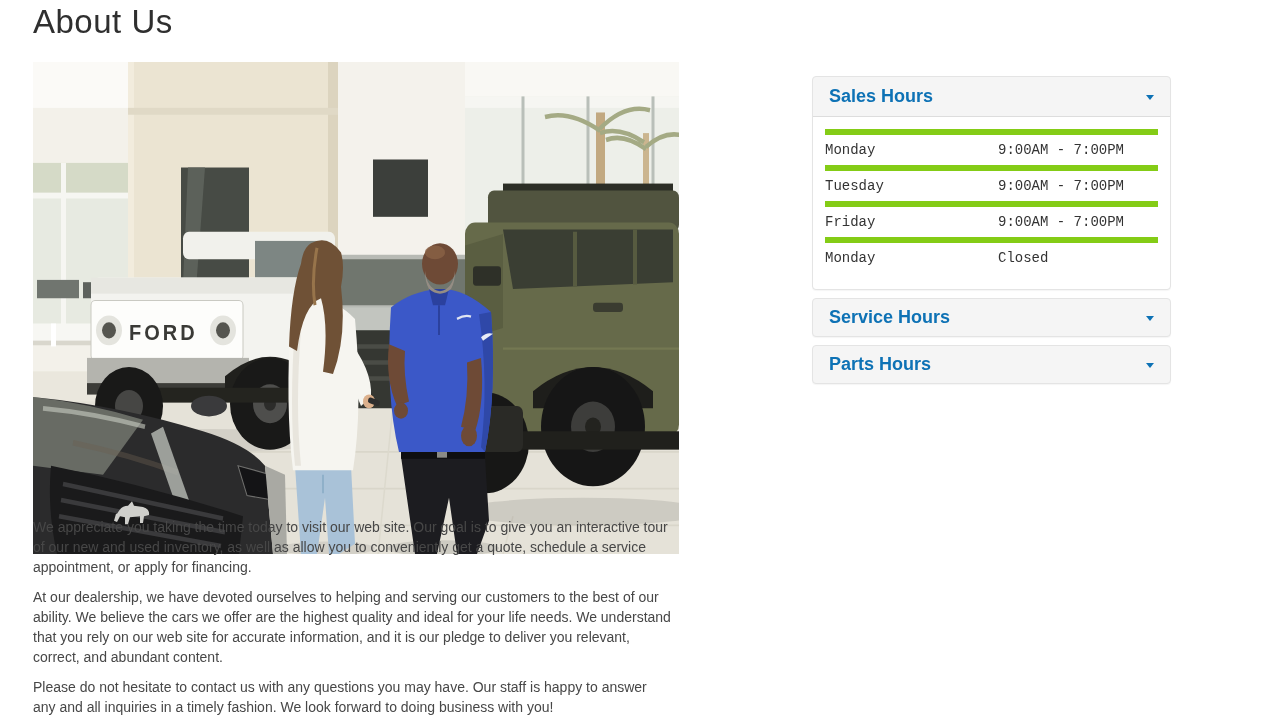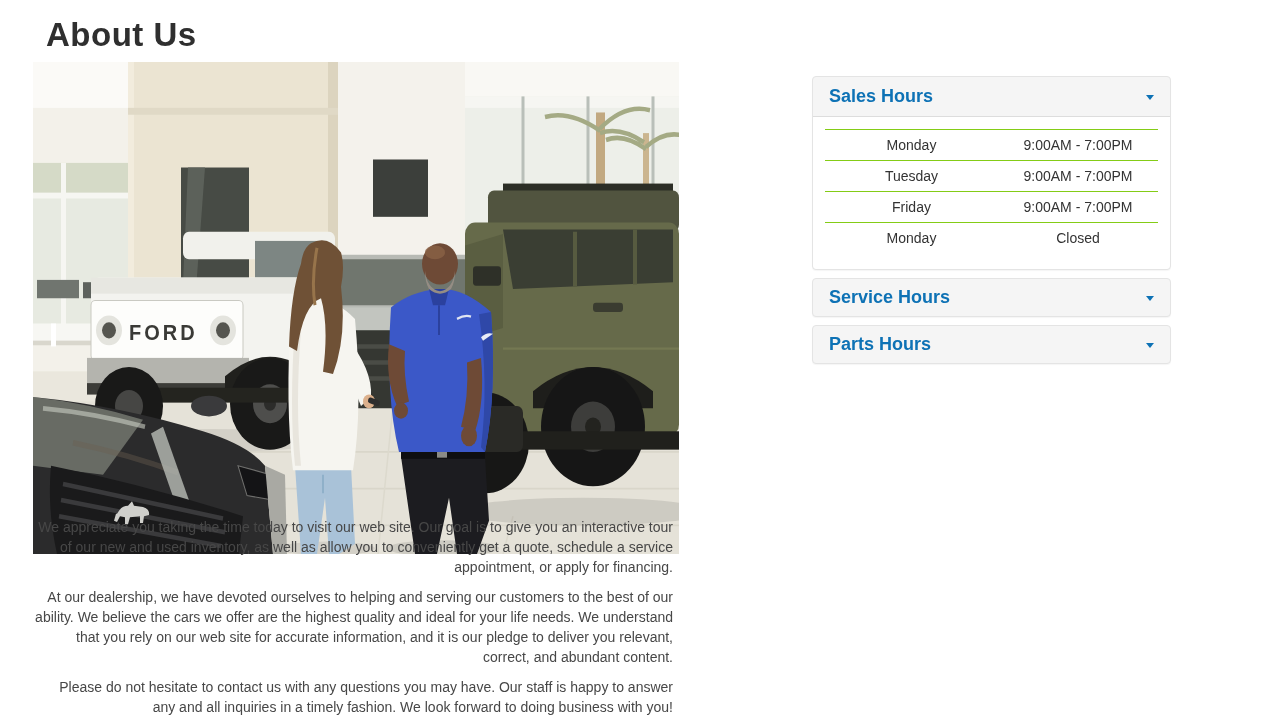--- a/index.html
+++ b/index.html
@@ -2,57 +2,57 @@
 <html><head>
 <meta charset="utf-8">
 <style>
   html,body{margin:0;padding:0;}
   body{
     width:1269px;height:719px;position:relative;overflow:hidden;
     background:#ffffff;font-family:"Liberation Sans", sans-serif;
   }
   
   .page-title{
-    position:absolute;left:33px;top:3px;margin:13px;
-    font-size:33px;font-weight:700;letter-spacing:.5px;color:#2f2f2f;
+    position:absolute;left:33px;top:3px;margin:0;
+    font-size:33px;font-weight:400;letter-spacing:.5px;color:#2f2f2f;
   }
   
   .photo{
     position:absolute;left:33px;top:62px;width:646px;height:492px;overflow:hidden;
   }
   .photo svg{display:block;width:100%;height:100%;}
   
   .copy{
     position:absolute;left:33px;top:517px;width:656px;
     font-size:14px;line-height:20px;color:#474747;
   }
-  .copy p{margin:0 16px 10px 0;text-align:right;}
+  .copy p{margin:0 16px 10px 0;}
   
   .hours-col{position:absolute;left:812px;top:76px;width:359px;}
   .panel{
     border:1px solid #e4e4e4;border-radius:4px;background:#f5f5f5;
-    box-shadow:0 1px 1px rgba(0,0,0,.04);margin-bottom:8px;text-align:center;
+    box-shadow:0 1px 1px rgba(0,0,0,.04);margin-bottom:8px;
   }
   .panel-header{
     height:39px;display:flex;align-items:center;justify-content:space-between;
     padding:0 16px;cursor:pointer;box-sizing:border-box;
   }
   .panel-header.short{height:37px;}
   .panel-title{color:#0e72b5;font-weight:700;font-size:18px;}
   .caret{
     width:0;height:0;border-left:4px solid transparent;border-right:4px solid transparent;
     border-top:5px solid #0e72b5;margin-top:2px;
   }
   .panel-body{
     background:#ffffff;border-top:1px solid #dddddd;border-radius:0 0 4px 4px;
     padding:12px 12px 16px 12px;
   }
   table.hours{width:100%;border-collapse:collapse;font-size:14px;color:#333333;}
   table.hours td{
-    border-top:1px solid #84cc16;height:30px;padding:0;vertical-align:middle;
+    border-top:6px solid #84cc16;height:30px;padding:0;vertical-align:middle;font-family:Liberation Mono, monospace;
   }
   td.day{width:173px;padding-left:11px;box-sizing:border-box;}
   .today-marker{
     display:inline-block;width:0;height:0;margin-right:8px;
     border-top:4px solid transparent;border-bottom:4px solid transparent;
     border-left:5px solid #4a4a4a;transform:translateY(-1px);
   }
 </style>
 </head>
 <body>

